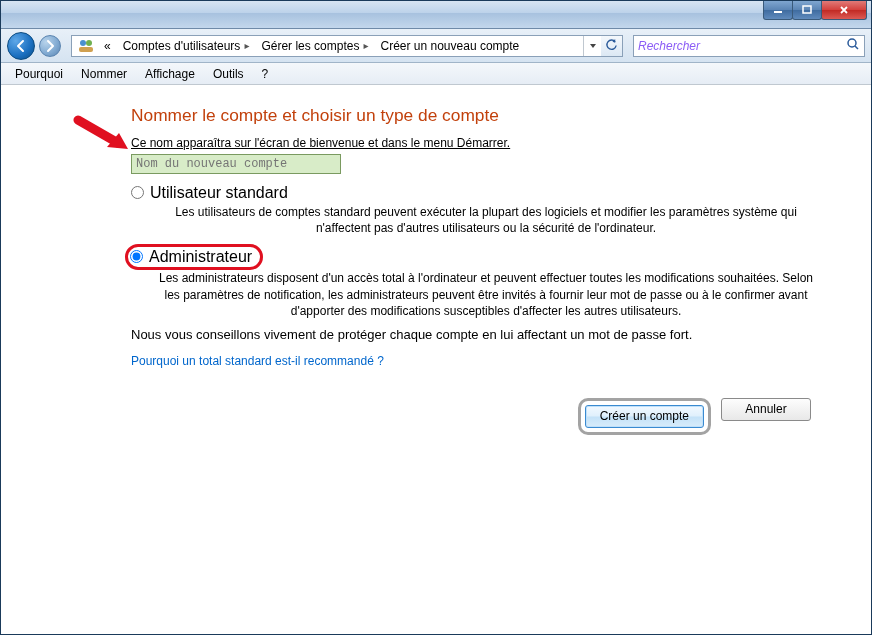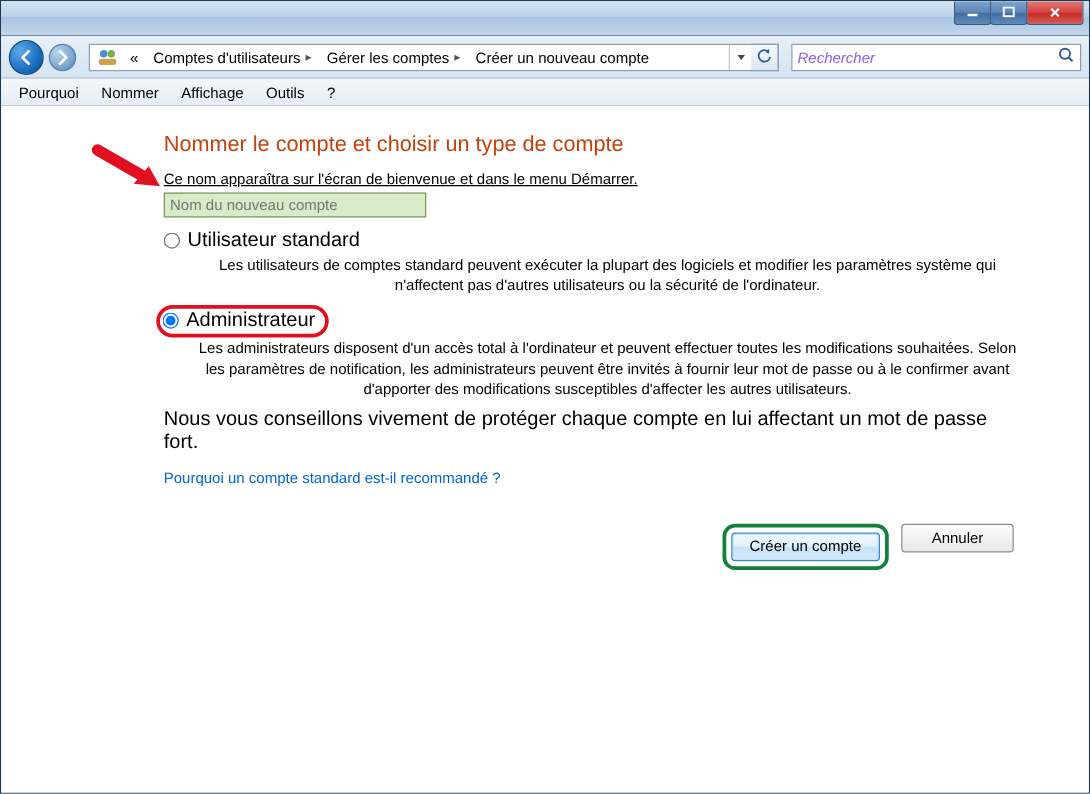--- a/index.html
+++ b/index.html
@@ -184,20 +184,21 @@
   }
   .nameinput {
     width: 210px;
     height: 20px;
     border: 1px solid #7a9a60;
     background: #d8ecc8;
     padding: 1px 4px;
     font-size: 12px;
     color: #555;
     outline: none;
+    font-family: Liberation Mono, monospace;
   }
   .radiogroup { margin-top: 10px; }
   .radioitem {
     display: flex;
     align-items: flex-start;
     gap: 6px;
     margin-bottom: 2px;
   }
   .radioitem input[type=radio] {
     margin: 2px 0 0 0;
@@ -212,21 +213,21 @@
   }
   .admin-highlight {
     border: 3px solid #e01020;
     border-radius: 14px;
     padding: 1px 8px 1px 2px;
     display: inline-flex;
     align-items: flex-end;
     gap: 6px;
   }
   .advice {
-    font-size: 16px;
+    font-size: 13px;
     margin: 8px 0 12px 0;
   }
   .link {
     color: #0066cc;
     font-size: 12px;
     cursor: pointer;
   }
   .buttonrow {
     display: flex;
     gap: 10px;
@@ -246,21 +247,21 @@
     align-items: center;
     justify-content: center;
     cursor: pointer;
   }
   .btn.primary {
     border: 1px solid #3a8ad0;
     background: linear-gradient(to bottom, #f2f9ff 0%, #e0f0fc 48%, #c4e2f8 52%, #d8ecfa 100%);
     box-shadow: inset 0 0 0 1px #bfe0fa;
   }
   .create-highlight {
-    border: 3px solid #15803d;
+    border: 3px solid #a3a3a3;
     border-radius: 10px;
     padding: 4px;
   }
 
   .red-arrow {
     position: absolute;
     left: 72px;
     top: 30px;
     width: 60px;
     height: 40px;
@@ -382,21 +383,21 @@
             <span class="radioitem" style="margin:0;">
               <input type="radio" name="acct" checked="" style="">
               <span class="radiolabel">Administrateur</span>
             </span>
           </span>
         </div>
         <div class="radiodesc">Les administrateurs disposent d'un accès total à l'ordinateur et peuvent effectuer toutes les modifications souhaitées. Selon les paramètres de notification, les administrateurs peuvent être invités à fournir leur mot de passe ou à le confirmer avant d'apporter des modifications susceptibles d'affecter les autres utilisateurs.</div>
 
         <div class="advice">Nous vous conseillons vivement de protéger chaque compte en lui affectant un mot de passe fort.</div>
 
-        <div class="link">Pourquoi un compte standard est-il recommandé ?</div>
+        <div class="link">Pourquoi un total standard est-il recommandé ?</div>
       </div>
 
       <div class="buttonrow">
         <span class="create-highlight">
           <div class="btn primary">Créer un compte</div>
         </span>
         <div class="btn">Annuler</div>
       </div>
     </div>
   </div>

